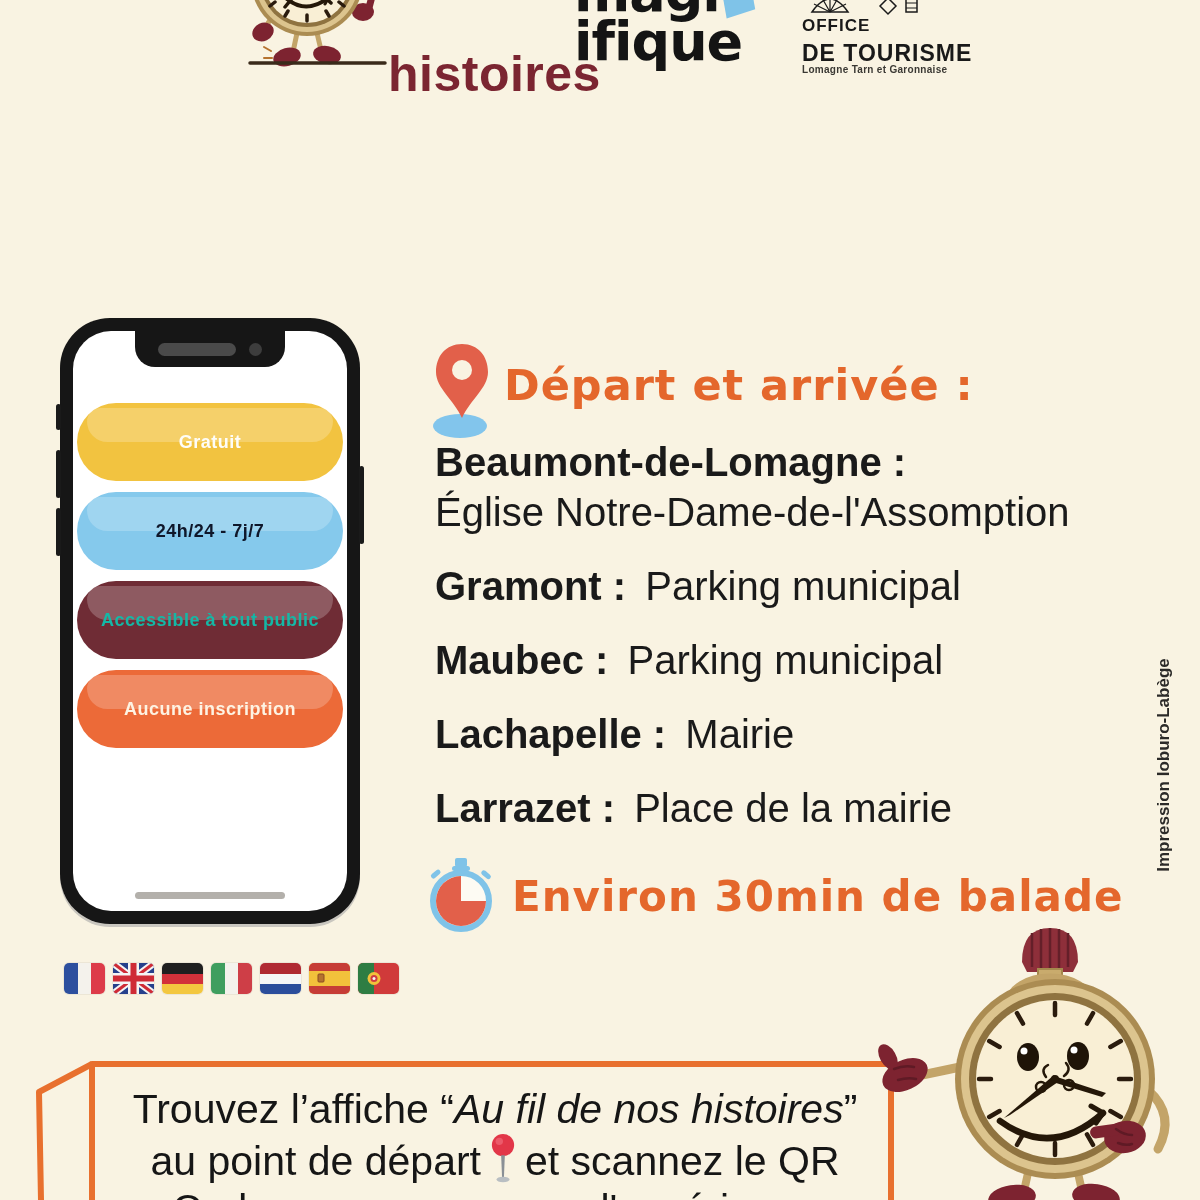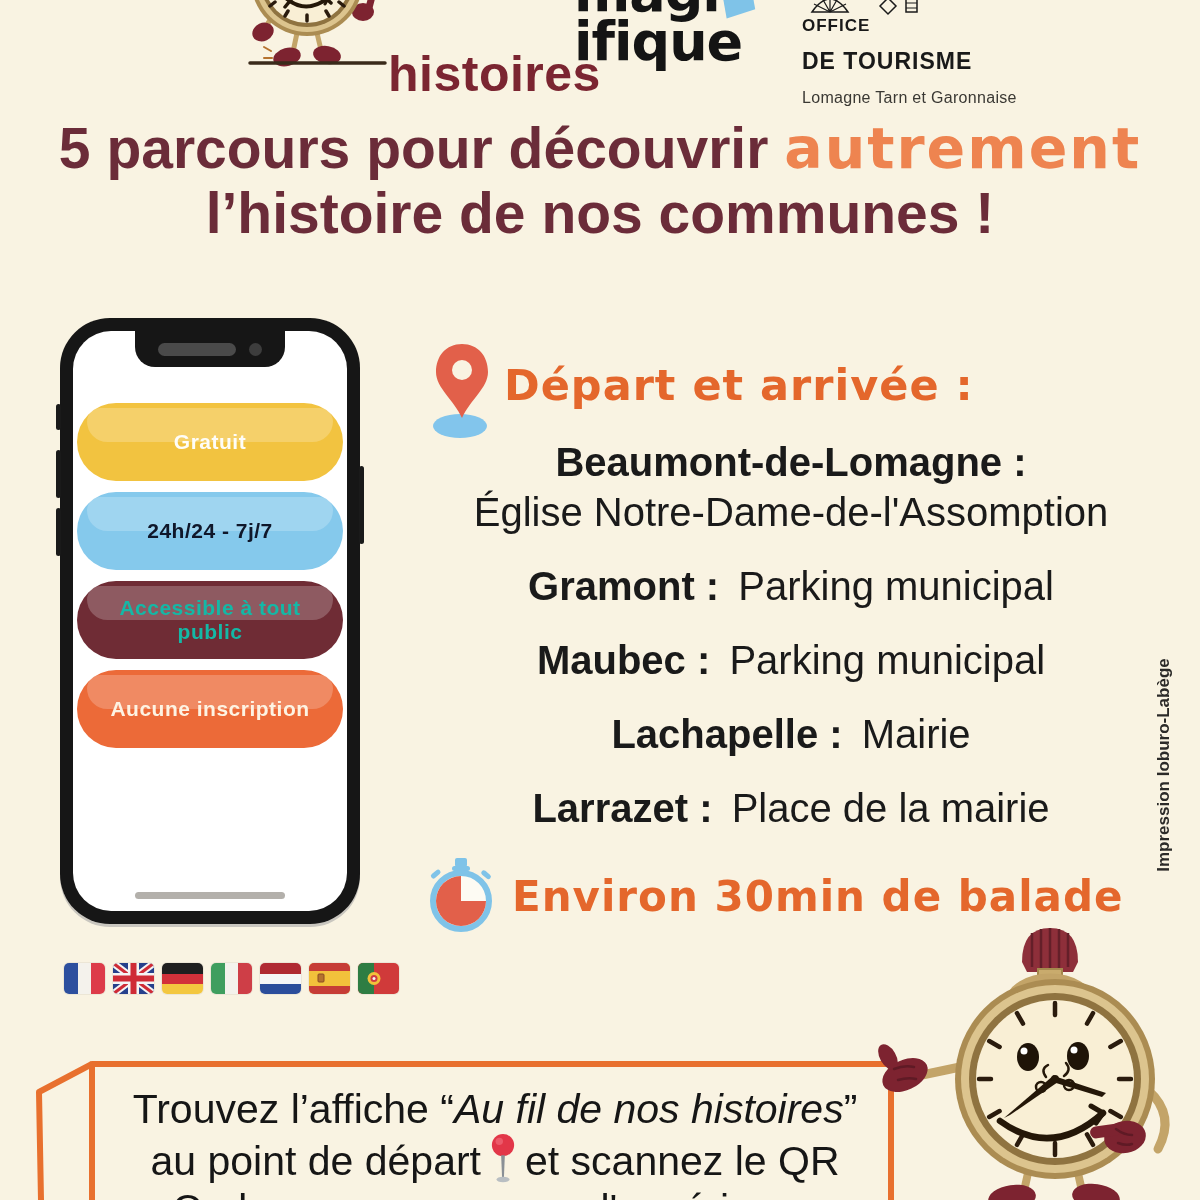--- a/index.html
+++ b/index.html
@@ -11,22 +11,22 @@
   .histoires-label{position:absolute;left:388px;top:2px;font-size:50px;font-weight:700;
         color:var(--c-histoires_maroon,#7b2531);letter-spacing:0.5px;margin-top:43px;}
   .mascot-top{position:absolute;left:235px;top:-75px;width:170px;height:150px;}
   .magnifique{position:absolute;left:574px;top:-32px;color:#141414;font-weight:700;
         font-size:54px;line-height:49px;letter-spacing:-1px;font-family:"DejaVu Sans",sans-serif;}
   .magnifique .l2{display:block;}
   .blue-diamond{position:absolute;left:724px;top:-8px;width:30px;height:22px;
         background:#7fc3e8;transform:rotate(-18deg) skewX(-8deg);}
   .office-icons{position:absolute;left:800px;top:0px;}
   .office-l1{position:absolute;left:802px;top:16px;font-size:17px;font-weight:800;color:#191919;letter-spacing:1px;}
-  .office-l2{position:absolute;left:802px;top:48px;font-size:23px;font-weight:800;color:#191919;letter-spacing:1px;}
-  .office-sub{position:absolute;left:802px;top:64px;font-size:16px;font-weight:400;color:#3a3833;letter-spacing:0.3px;margin-top:25px;}
+  .office-l2{position:absolute;left:802px;top:40px;font-size:23px;font-weight:800;color:#191919;letter-spacing:1px;}
+  .office-sub{position:absolute;left:802px;top:64px;font-size:10px;font-weight:700;color:#3a3833;letter-spacing:0.3px;}
 
   
   .title{position:absolute;top:116px;left:0;width:1200px;text-align:center;
         font-size:57px;font-weight:700;line-height:1.14;color:var(--c-maroon,#6b2c39);}
   .title .accent{color:var(--c-accent_orange_light,#ee8450);font-weight:800;
         letter-spacing:2px;font-family:"DejaVu Sans",sans-serif;}
 
   
   .phone{position:absolute;left:60px;top:318px;width:300px;height:606px;background:#161616;
         border-radius:50px;box-shadow:0 3px 0 #c9c6bf;}
@@ -38,39 +38,39 @@
   .camera{width:13px;height:13px;background:#3d3d3d;border-radius:50%;margin-left:13px;}
   .side-btn{position:absolute;width:5px;background:#1a1a1a;border-radius:3px;}
   .btn-l1{left:-4px;top:86px;height:26px;}
   .btn-l2{left:-4px;top:132px;height:48px;}
   .btn-l3{left:-4px;top:190px;height:48px;}
   .btn-r{right:-4px;top:148px;height:78px;}
   .badges{position:absolute;left:0;right:0;top:72px;display:flex;flex-direction:column;
         align-items:center;gap:11px;}
   .badge{position:relative;width:266px;min-height:78px;border-radius:40px;display:flex;
         align-items:center;justify-content:center;text-align:center;padding:10px 18px;box-sizing:border-box;
-        font-size:21px;font-weight:700;letter-spacing:0.5px;line-height:1.15;}
+        font-size:18px;font-weight:700;letter-spacing:0.5px;line-height:1.15;}
   .badge::before{content:"";position:absolute;left:10px;right:10px;top:5px;height:44%;
         background:rgba(255,255,255,0.22);border-radius:30px 30px 45px 45px;}
   .badge span{position:relative;}
   .badge-1{background:var(--c-badge_yellow,#f2c340);color:#fefdf8;}
   .badge-2{background:var(--c-badge_blue,#85c9ec);color:#0f172a;}
   .badge-3{background:var(--c-badge_maroon,#6f2c35);color:#14b8a6;}
   .badge-4{background:var(--c-badge_orange,#ec6a38);color:#fdf3e3;}
   .badge-5{background:var(--c-badge_yellow,#f2c340);color:#fdf4d4;}
   .home-bar{position:absolute;left:50%;bottom:12px;transform:translateX(-50%);
         width:150px;height:7px;border-radius:4px;background:#b3b0ab;}
 
   
   .pin-icon{position:absolute;left:432px;top:342px;}
   .depart-heading{position:absolute;left:504px;top:360px;font-size:43px;font-weight:800;
         letter-spacing:1px;color:var(--c-accent_orange,#e4672c);font-family:"DejaVu Sans",sans-serif;}
   .places{position:absolute;left:435px;top:437px;width:712px;color:var(--c-text_dark,#1a1a1a);
         font-size:40px;line-height:1.25;}
-  .place-row{margin-bottom:24px;text-align:center;}
+  .place-row{margin-bottom:24px;}
   .place-name{font-weight:700;}
   .place-row.stacked .place-loc{display:block;}
   .place-row .place-loc{margin-left:8px;}
   .place-row.stacked .place-loc{margin-left:0;}
   .timer-icon{position:absolute;left:428px;top:858px;}
   .duration-heading{position:absolute;left:512px;top:872px;font-size:42px;font-weight:800;
         letter-spacing:1px;color:var(--c-accent_orange,#e4672c);font-family:"DejaVu Sans",sans-serif;}
 
   
   .flags{position:absolute;left:64px;top:963px;display:flex;gap:8px;}
@@ -128,25 +128,20 @@
     <path d="M12,12 Q30,-14 48,12 Z" fill="none" stroke="#1a1a1a" stroke-width="1.5"></path>
     <path d="M30,12 L14,4 M30,12 L22,-2 M30,12 L30,-4 M30,12 L38,-2 M30,12 L46,4" stroke="#1a1a1a" stroke-width="1.2"></path>
     <path d="M88,-2 L96,6 L88,14 L80,6 Z" fill="none" stroke="#1a1a1a" stroke-width="1.5"></path>
     <rect x="106" y="-2" width="11" height="14" fill="none" stroke="#1a1a1a" stroke-width="1.5"></rect>
     <path d="M106,3 h11 M106,8 h11" stroke="#1a1a1a" stroke-width="1.2"></path>
   </svg>
   <div class="office-l1">OFFICE</div>
   <div class="office-l2">DE TOURISME</div>
   <div class="office-sub">Lomagne Tarn et Garonnaise</div>
 
-  <div class="title">
-    <span>5 parcours pour découvrir </span><span class="accent">autrement</span>
-    <br>
-    <span>l’histoire de nos communes !</span>
-  </div>
 
   <div class="phone">
     <div class="side-btn btn-l1"></div>
     <div class="side-btn btn-l2"></div>
     <div class="side-btn btn-l3"></div>
     <div class="side-btn btn-r"></div>
     <div class="phone-screen">
       <div class="notch">
         <span class="speaker"></span>
         <span class="camera"></span>

